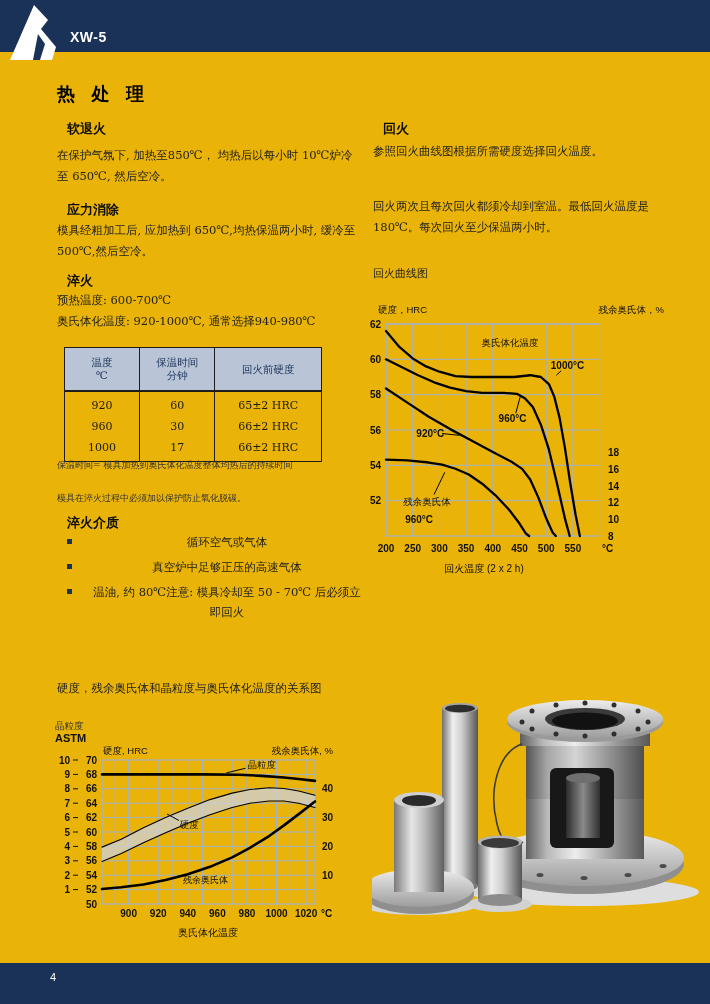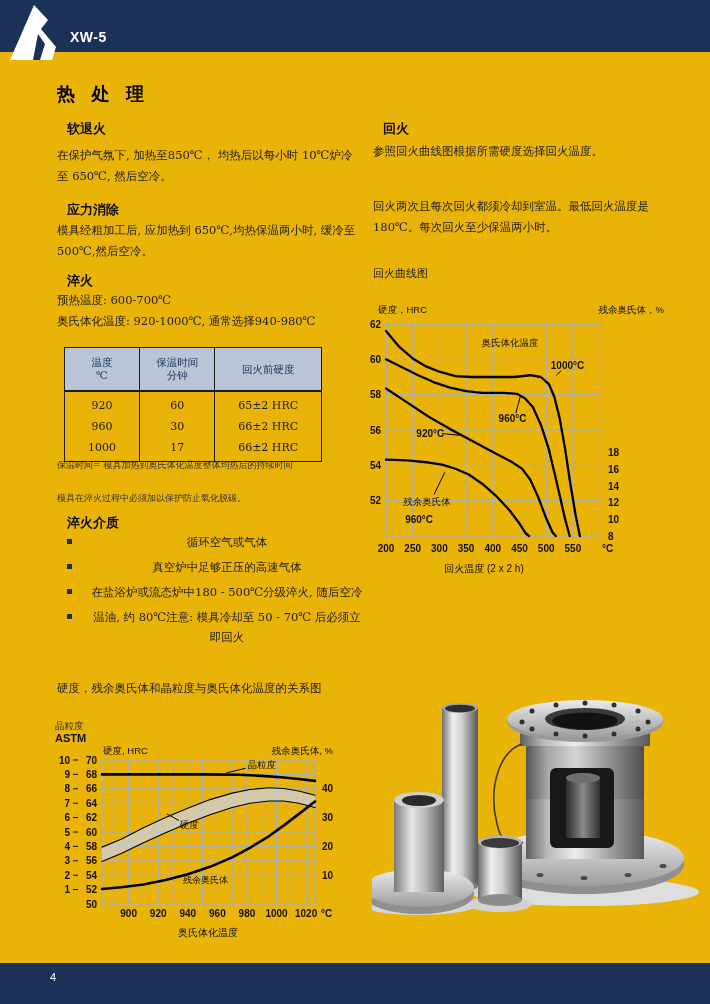--- a/index.html
+++ b/index.html
@@ -99,21 +99,20 @@
     </tbody>
   </table>
 
   <div class="small-note" style="top:458px;left:57px;width:290px;">保温时间= 模具加热到奥氏体化温度整体均热后的持续时间</div>
   <div class="small-note" style="top:491px;left:57px;width:290px;">模具在淬火过程中必须加以保护防止氧化脱碳。</div>
 
   <div class="h2" style="top:514px;left:57px;">淬火介质</div>
   <ul class="media-list">
     <li><span class="sq"></span><span>循环空气或气体</span></li>
     <li><span class="sq"></span><span>真空炉中足够正压的高速气体</span></li>
-    <li><span class="sq"></span><span>在盐浴炉或流态炉中180 - 500℃分级淬火, 随后空冷</span></li>
     <li><span class="sq"></span><span>温油, 约 80℃注意:  模具冷却至 50 - 70℃ 后必须立即回火</span></li>
   </ul>
 
   <div class="h2" style="top:120px;left:373px;">回火</div>
   <div class="body-text" style="top:141px;left:373px;width:298px;">参照回火曲线图根据所需硬度选择回火温度。</div>
   <div class="body-text" style="top:196px;left:373px;width:298px;">回火两次且每次回火都须冷却到室温。最低回火温度是180℃。每次回火至少保温两小时。</div>
   <div class="fig-label" style="top:266px;left:373px;">回火曲线图</div>
 
   <svg id="tempering-svg" class="chart-svg" style="top:300px;left:366px;" width="304" height="282">
       <line x1="20" y1="24" x2="20" y2="236.00400000000002" stroke="#a3b2cc" stroke-width="1"></line>

